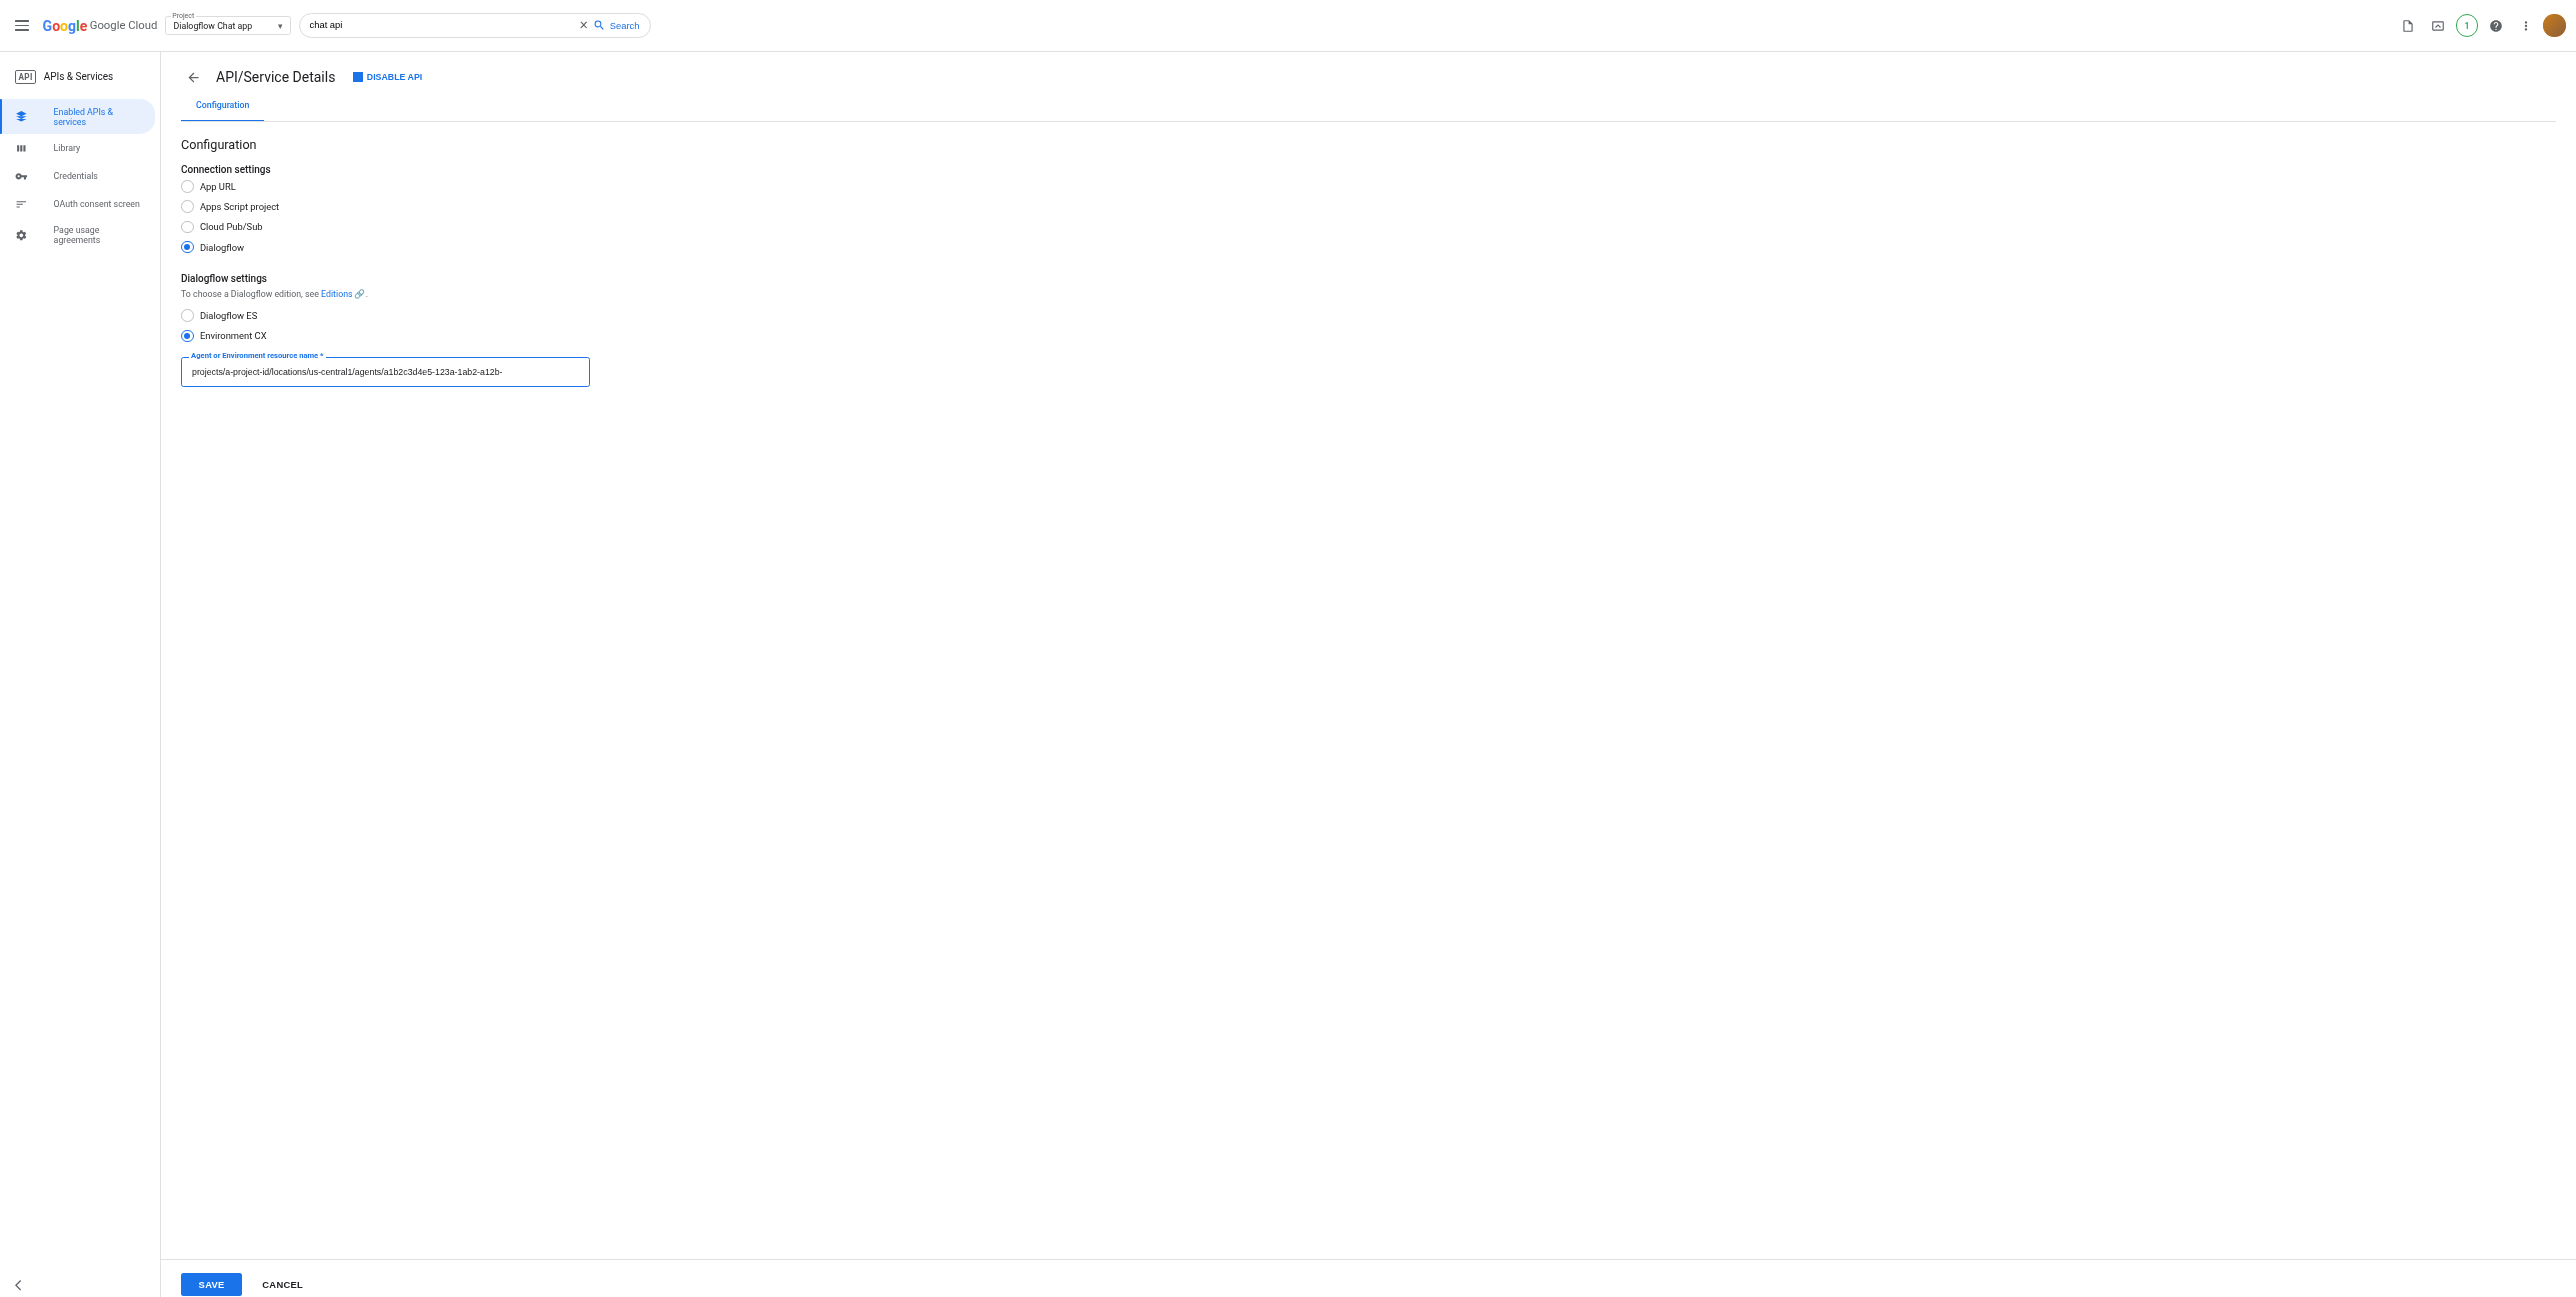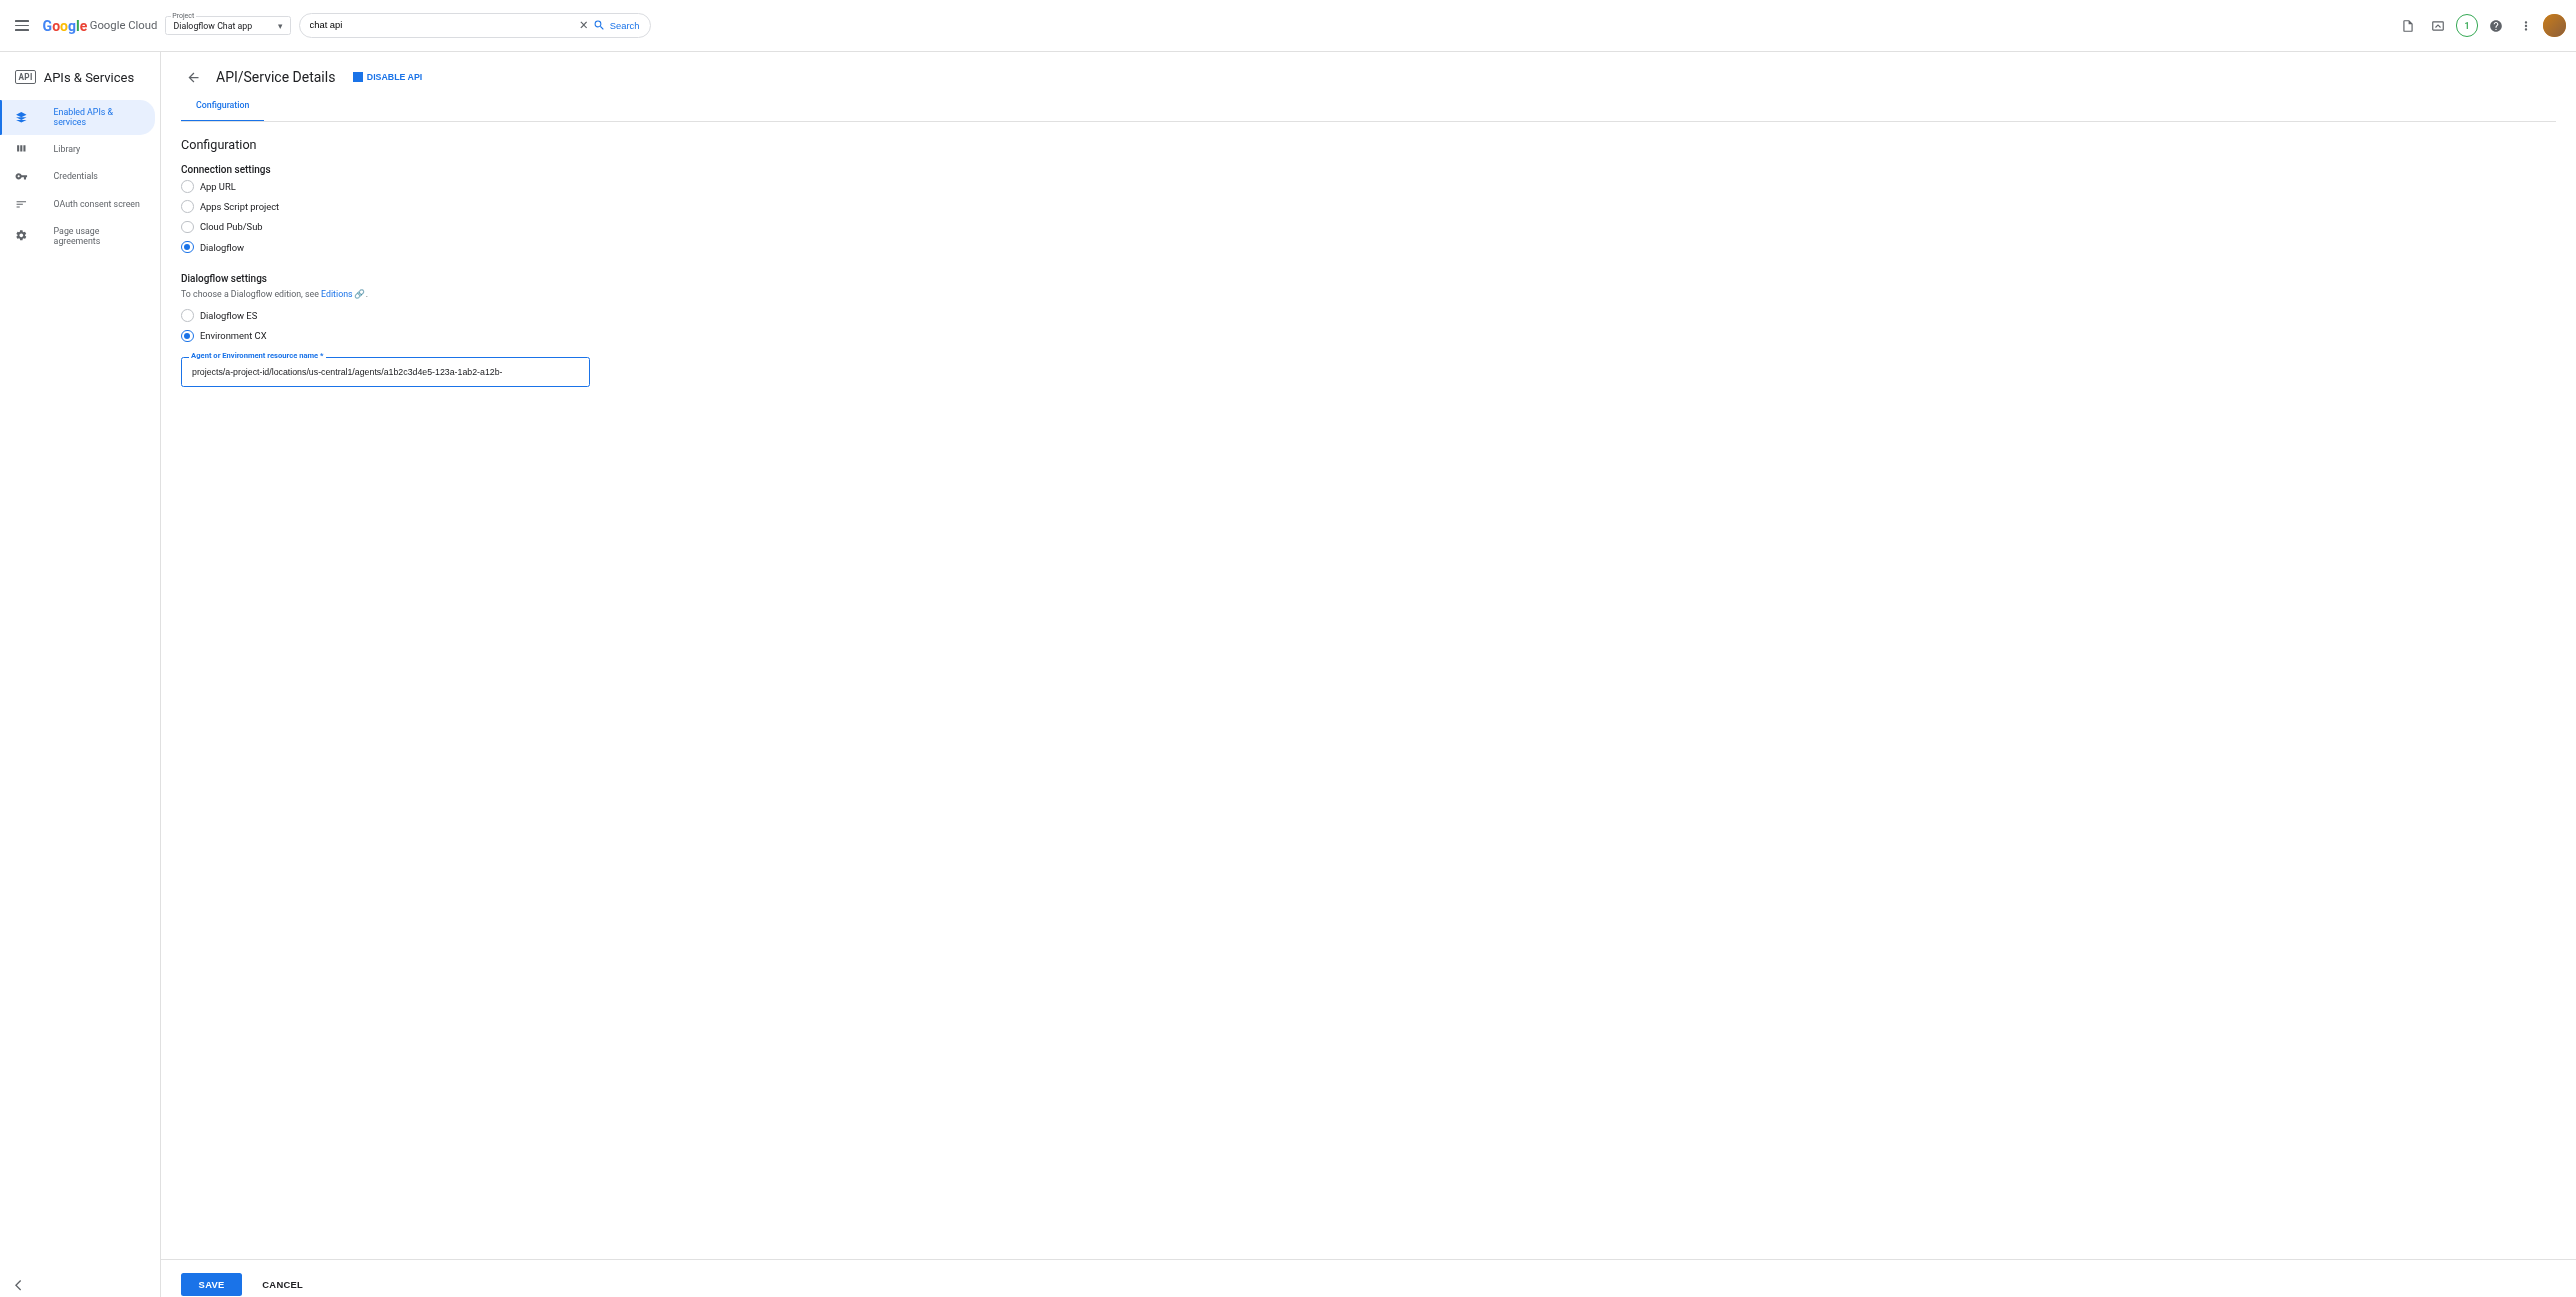--- a/index.html
+++ b/index.html
@@ -87,21 +87,21 @@
       display: flex; flex-direction: column;
     }
     .sidebar-header {
       display: flex; align-items: center; gap: 7.6px;
       padding: 10px 15px 15px;
     }
     .api-badge {
       font-size: 8.2px; font-weight: 700; color: #5f6368;
       border: 1.3px solid #5f6368; border-radius: 1.9px; padding: 1.3px 2.5px; letter-spacing: 0.3px; text-align: right;
     }
-    .sidebar-title { font-size: 13px; color: #202124; font-weight: 400; }
+    .sidebar-title { font-size: 10px; color: #202124; font-weight: 400; }
     .sidebar-item {
       display: flex; align-items: center; gap: 26px;
       padding: 7.6px 15px; cursor: pointer; color: #5f6368; font-size: 8.8px;
       border-radius: 0 15px 15px 0; margin-right: 5px;
       position: relative;
     }
     .sidebar-item.active {
       background: #e8f0fe; color: #1a73e8;
     }
     .sidebar-item.active .sidebar-item-icon { color: #1a73e8; }

